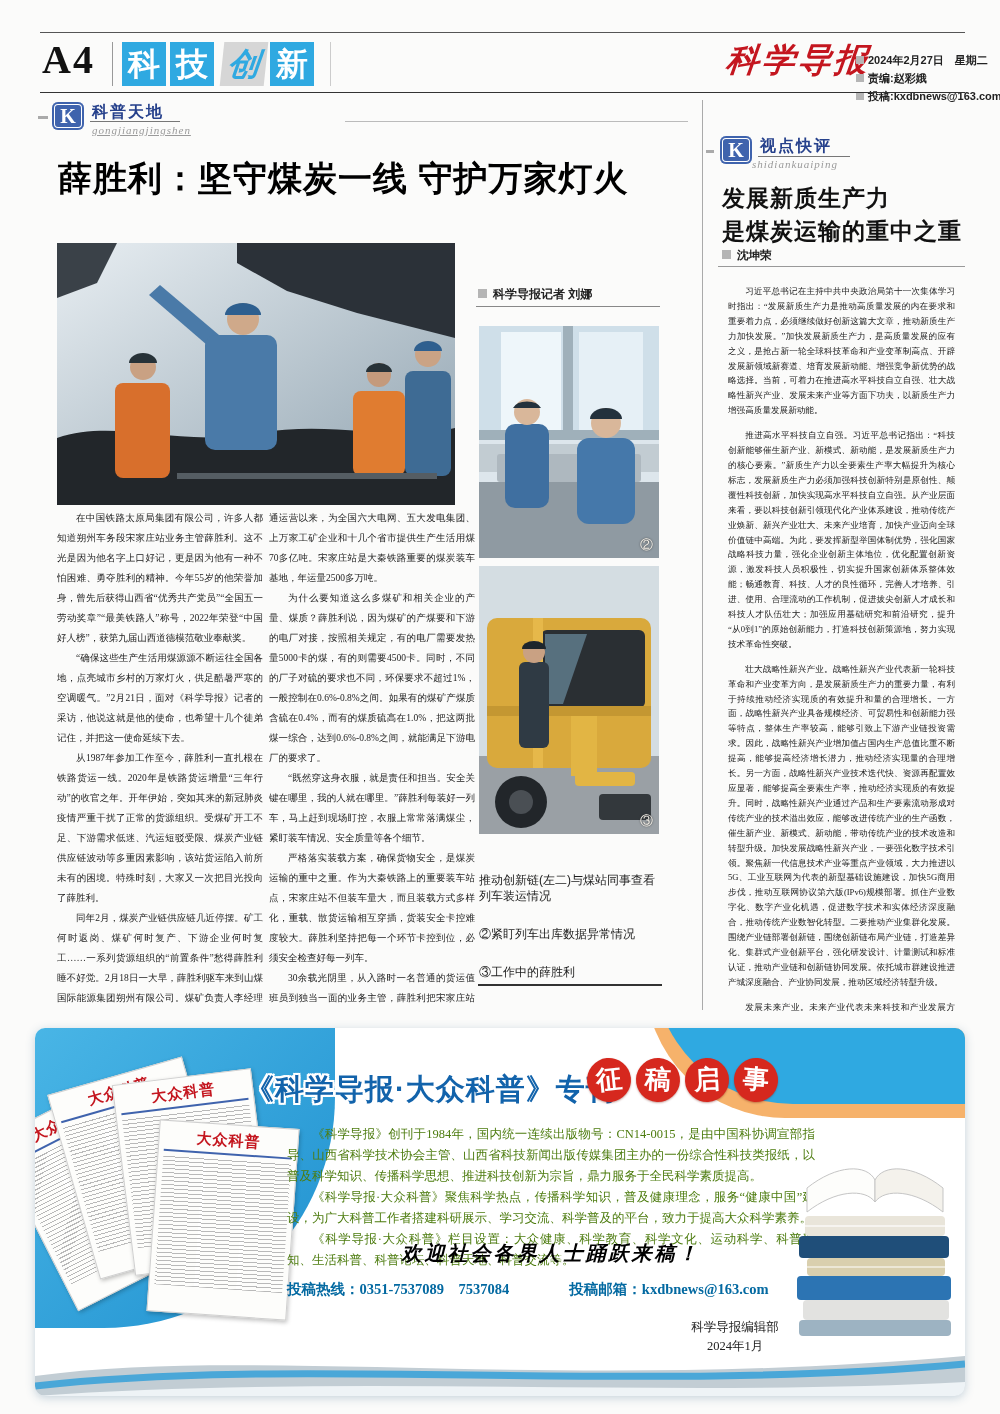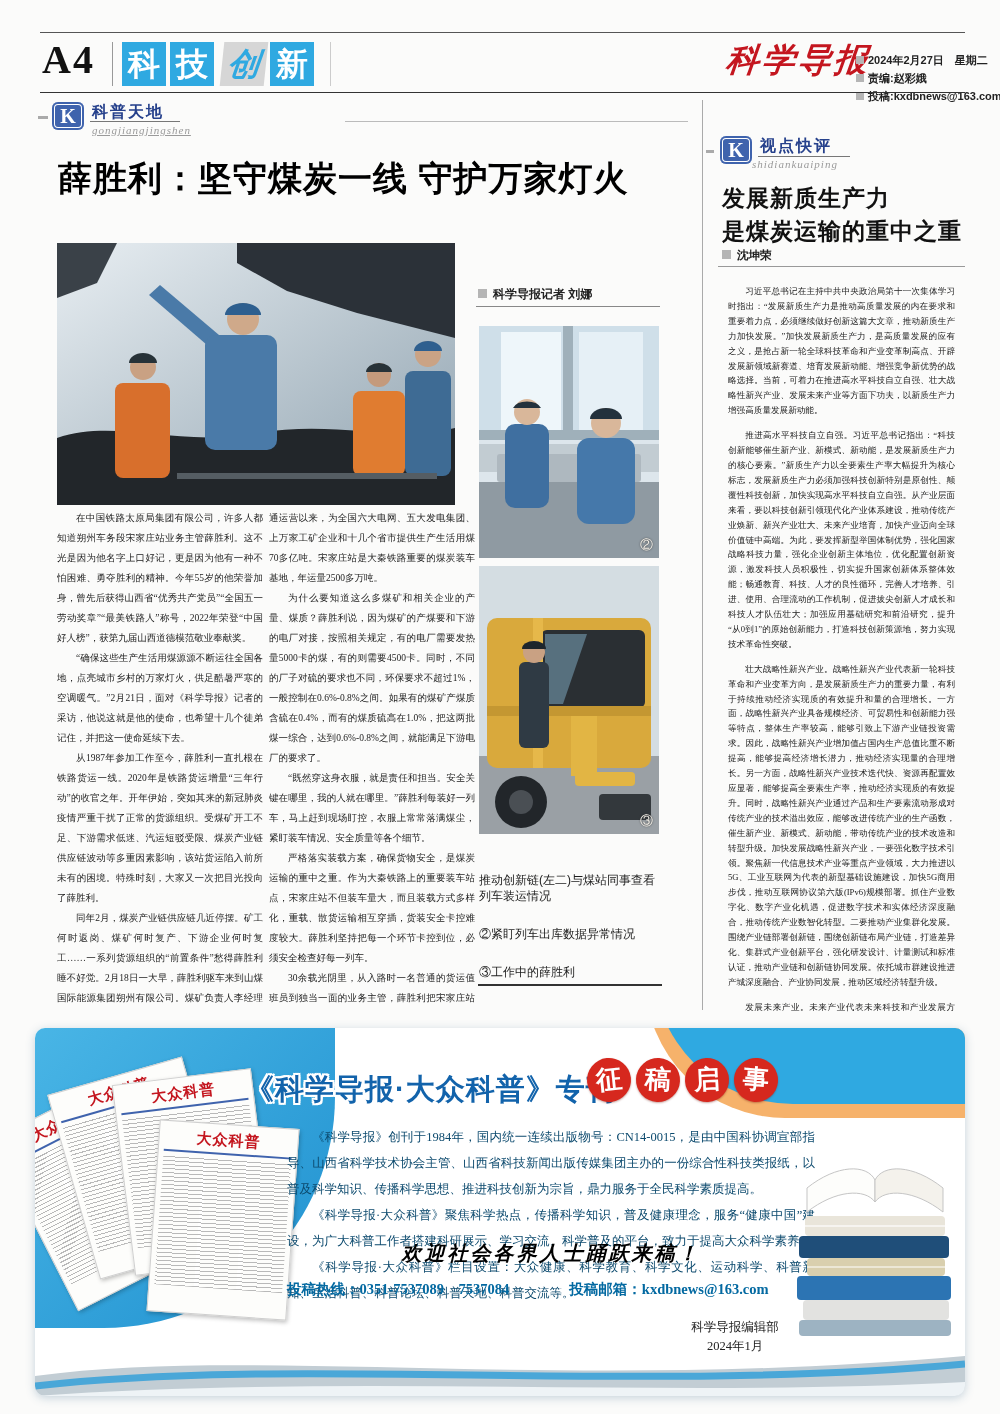--- a/index.html
+++ b/index.html
@@ -60,21 +60,21 @@
   .ad-corner-blue{position:absolute;right:-40px;top:-68px;width:352px;height:144px;
       background:#2fa9e1;border-radius:0 0 0 140px;}
   .ad-title{position:absolute;left:210px;top:42px;font-size:29px;font-weight:bold;color:#1263ab;
       letter-spacing:1px;text-shadow:-2px 0 #fff,2px 0 #fff,0 -2px #fff,0 2px #fff,
       2px 2px #fff,-2px -2px #fff,2px -2px #fff,-2px 2px #fff;}
   .stamps{position:absolute;left:552px;top:30px;display:flex;gap:5px;}
   .stamp{width:44px;height:44px;border-radius:50%;background:#d6281e;color:#fff;
       font:bold 26px "Liberation Serif",serif;text-align:center;line-height:44px;
       box-shadow:0 1px 2px rgba(120,30,20,.4);}
   .ad-paras{position:absolute;left:252px;top:96px;width:528px;font-family:"Liberation Serif",serif;
-      font-size:12.5px;line-height:26px;text-align:justify;color:#0c4a6e;}
+      font-size:12.5px;line-height:21px;text-align:justify;color:#4d7c0f;}
   .ad-paras p{margin:0;text-indent:2em;}
   .ad-slogan{position:absolute;left:252px;top:212px;width:528px;text-align:center;
       font-family:Liberation Serif, serif;font-weight:bold;font-style:italic;font-size:20px;
       color:#000;letter-spacing:3px;}
   .ad-contacts{position:absolute;left:252px;top:252px;width:560px;font-family:"Liberation Serif",serif;
       font-size:14.5px;font-weight:bold;color:#0369a1;display:flex;gap:60px;white-space:nowrap;}
   .ad-signoff{position:absolute;left:600px;top:290px;width:200px;text-align:center;
       font-size:12.5px;color:#222;line-height:19px;font-family:"Liberation Serif",serif;}
   
   .sheet{position:absolute;width:128px;height:178px;background:#fdfdfb;border:1px solid #cfcfcf;

